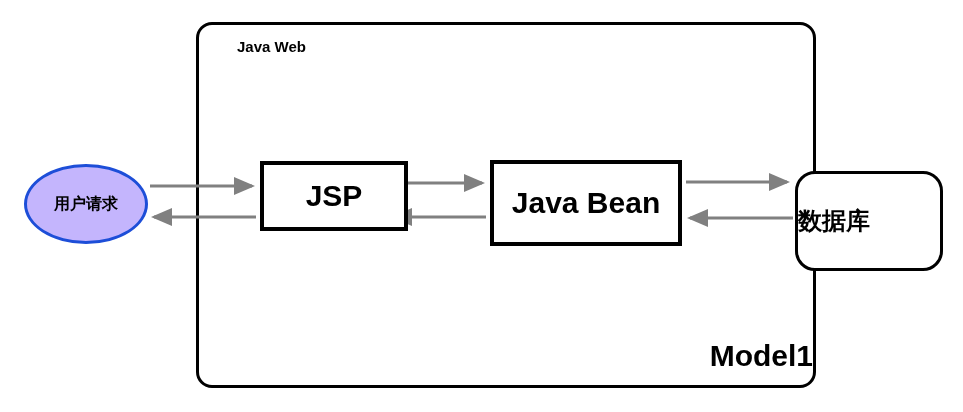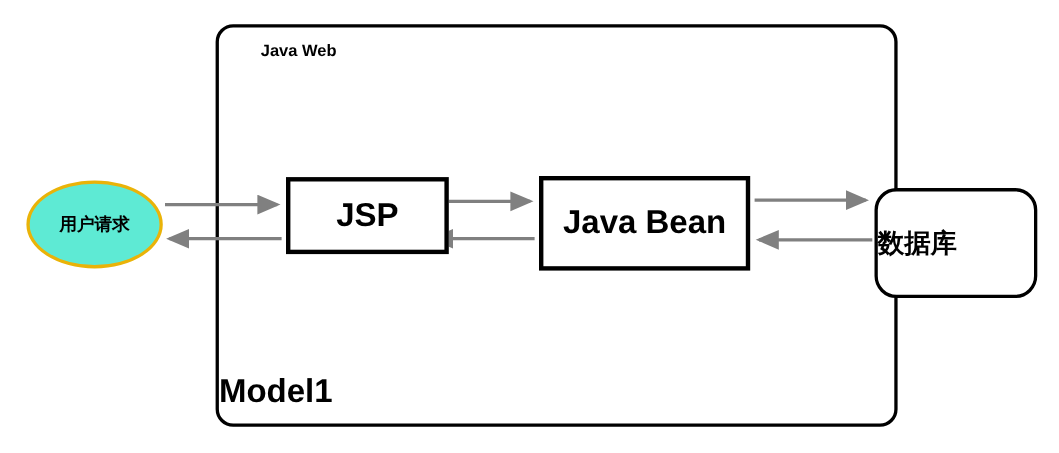--- a/index.html
+++ b/index.html
@@ -14,44 +14,44 @@
     width: 963px;
     height: 412px;
     background: #ffffff;
     overflow: hidden;
   }
   
   .node-ellipse {
     position: absolute;
     left: 24px; top: 164px;
     width: 124px; height: 80px;
-    border: 3px solid #eab308;
+    border: 3px solid #1d4ed8;
     border-radius: 50%;
     display: flex; align-items: center; justify-content: center;
     font-weight: bold; font-size: 16px;
-    background: #5eead4;
+    background: #c4b5fd;
   }
   
   .container-box {
     position: absolute;
     left: 196px; top: 22px;
     width: 620px; height: 366px;
     border: 3px solid #000000;
     border-radius: 16px;
     background: transparent;
   }
   .container-label {
     position: absolute;
     left: 38px; top: 13px;
     font-weight: bold; font-size: 15px;
   }
   .container-caption {
     position: absolute;
     left: 0; right: 0; bottom: 12px;
-    text-align: left;
+    text-align: right;
     font-weight: bold; font-size: 30px;
   }
   
   .node-jsp {
     position: absolute;
     left: 260px; top: 161px;
     width: 148px; height: 70px;
     border: 4px solid #000000;
     display: flex; align-items: center; justify-content: center;
     font-weight: bold; font-size: 30px;

